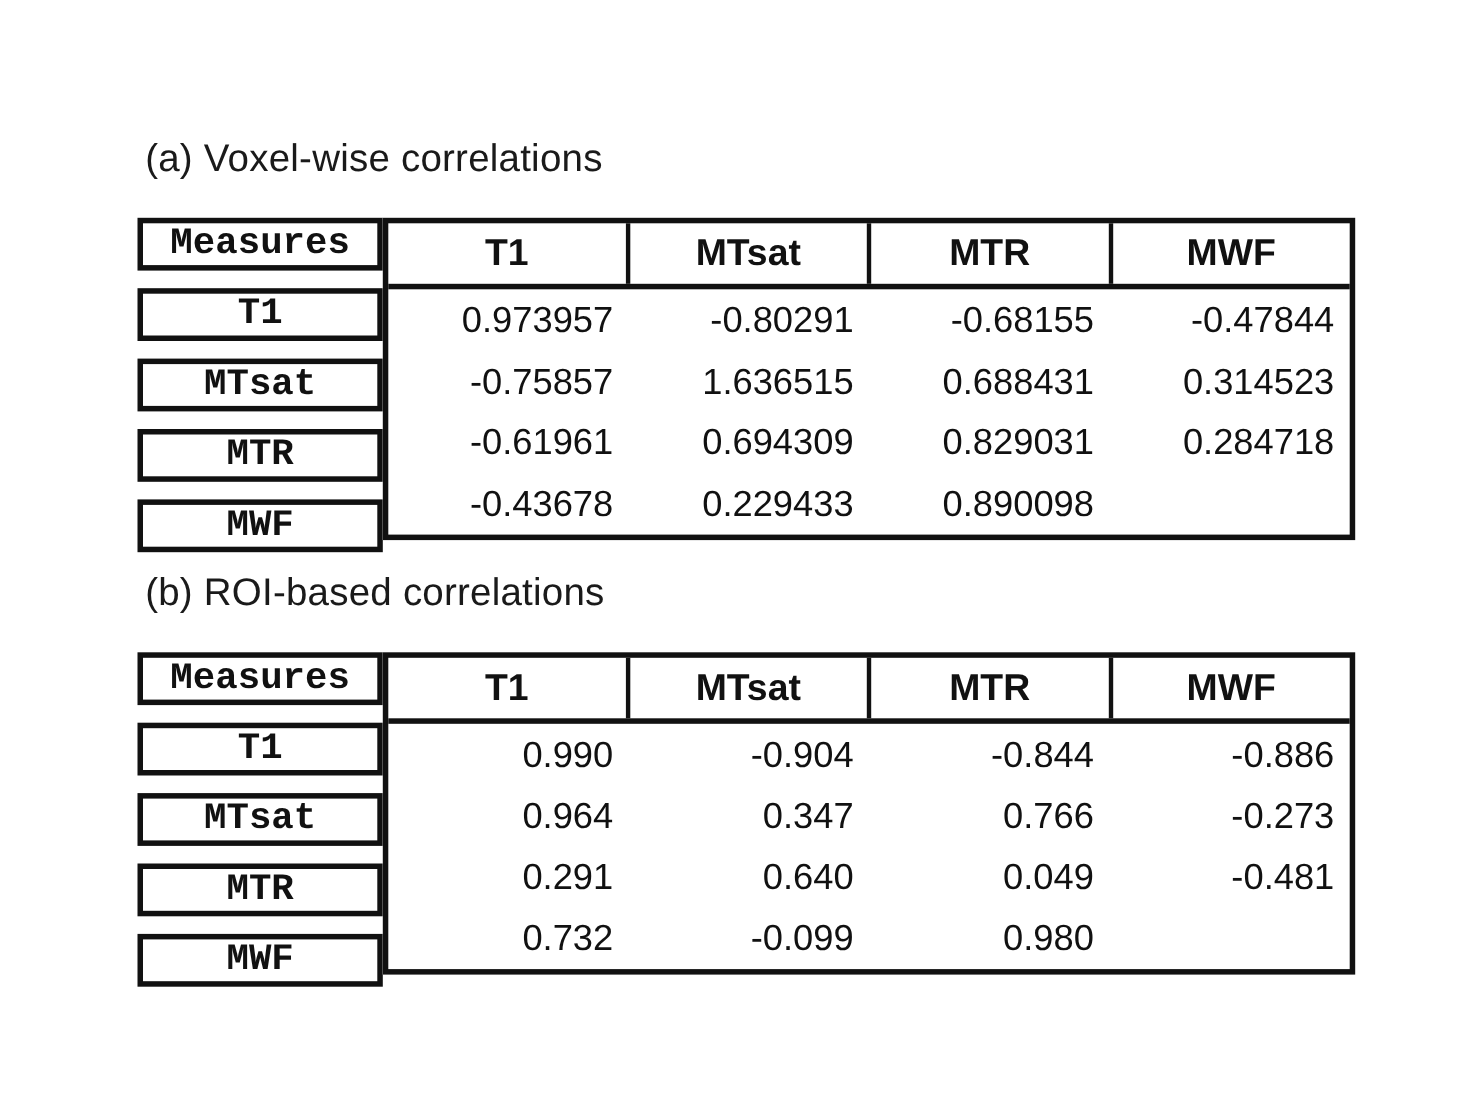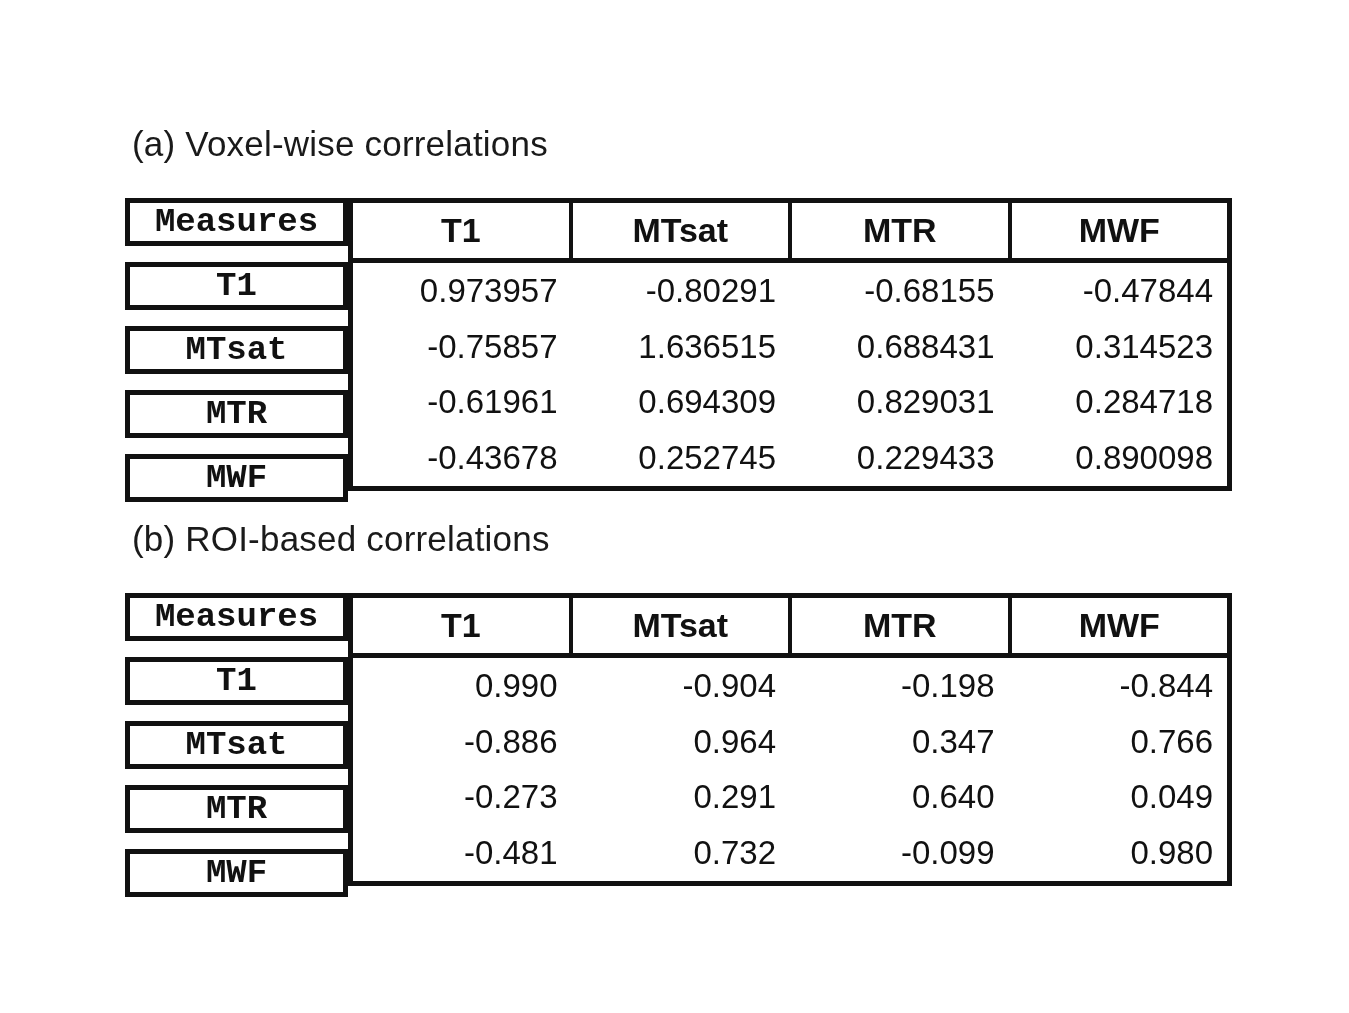--- a/index.html
+++ b/index.html
@@ -135,21 +135,20 @@
           <div class="value-cell">-0.47844</div>
           <div class="value-cell">-0.75857</div>
           <div class="value-cell">1.636515</div>
           <div class="value-cell">0.688431</div>
           <div class="value-cell">0.314523</div>
           <div class="value-cell">-0.61961</div>
           <div class="value-cell">0.694309</div>
           <div class="value-cell">0.829031</div>
           <div class="value-cell">0.284718</div>
           <div class="value-cell">-0.43678</div>
-          <div class="value-cell">0.252745</div>
           <div class="value-cell">0.229433</div>
           <div class="value-cell">0.890098</div>
         </div>
       </div>
     </div>
   </section>
 
   <section class="panel" id="panel-b">
     <h2 class="panel-title">(b) ROI-based correlations</h2>
     <div class="corr-table">
@@ -163,21 +162,20 @@
       <div class="data-box">
         <div class="head-row">
           <div class="head-cell">T1</div>
           <div class="head-cell">MTsat</div>
           <div class="head-cell">MTR</div>
           <div class="head-cell">MWF</div>
         </div>
         <div class="body-grid">
           <div class="value-cell">0.990</div>
           <div class="value-cell">-0.904</div>
-          <div class="value-cell">-0.198</div>
           <div class="value-cell">-0.844</div>
           <div class="value-cell">-0.886</div>
           <div class="value-cell">0.964</div>
           <div class="value-cell">0.347</div>
           <div class="value-cell">0.766</div>
           <div class="value-cell">-0.273</div>
           <div class="value-cell">0.291</div>
           <div class="value-cell">0.640</div>
           <div class="value-cell">0.049</div>
           <div class="value-cell">-0.481</div>

